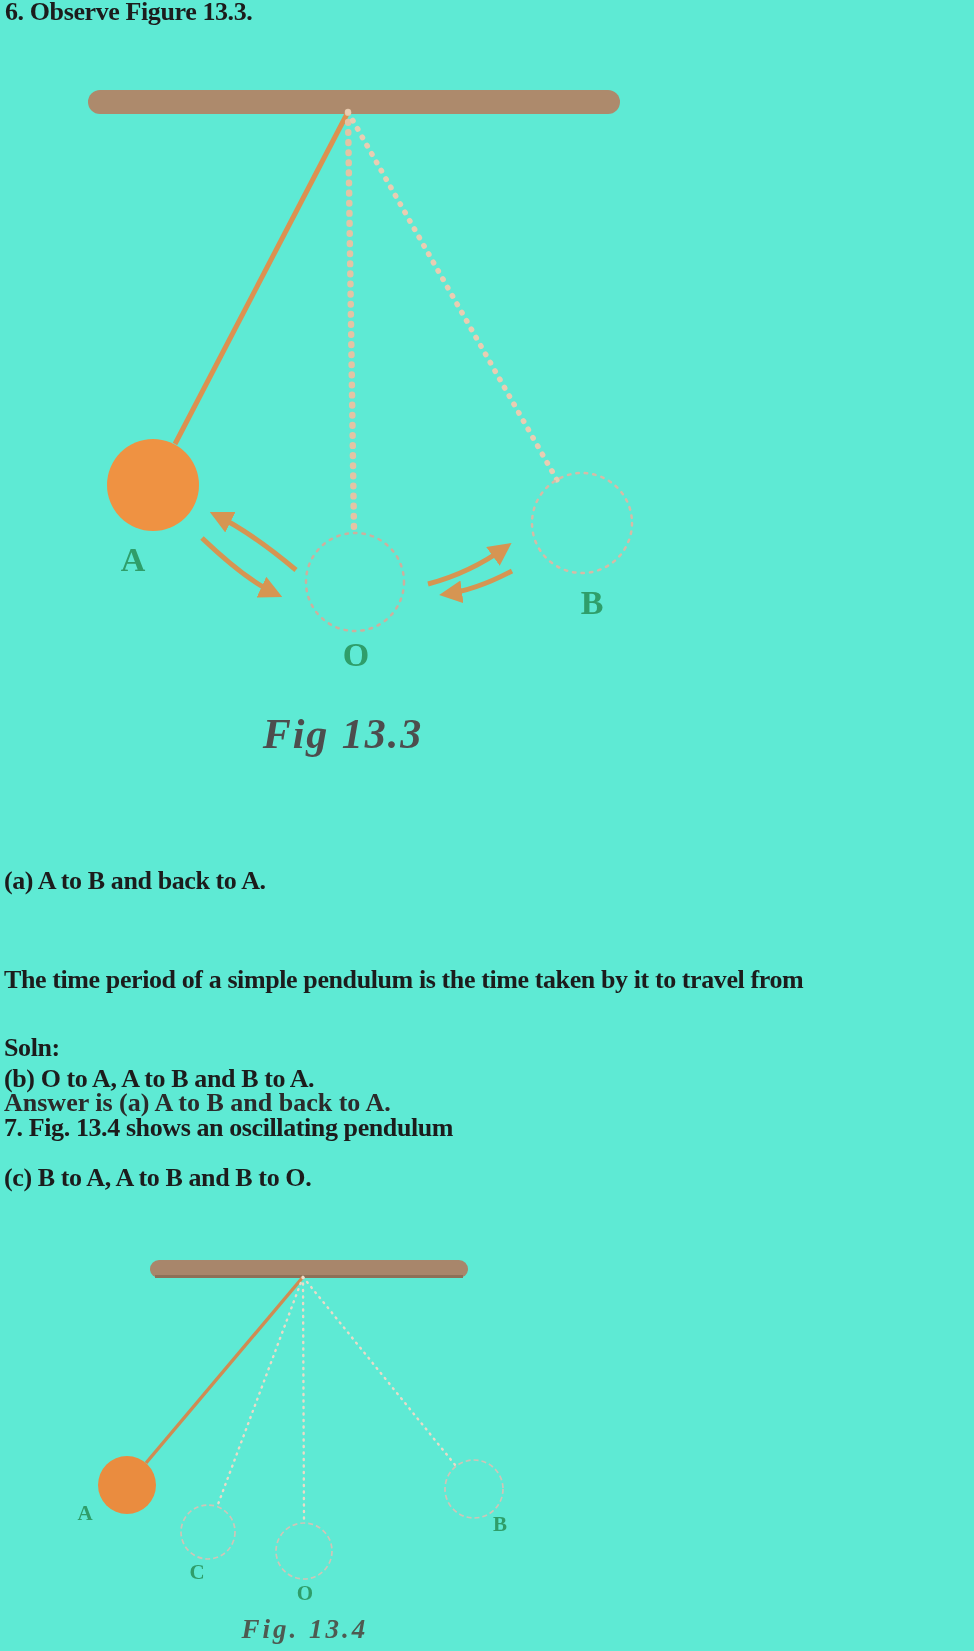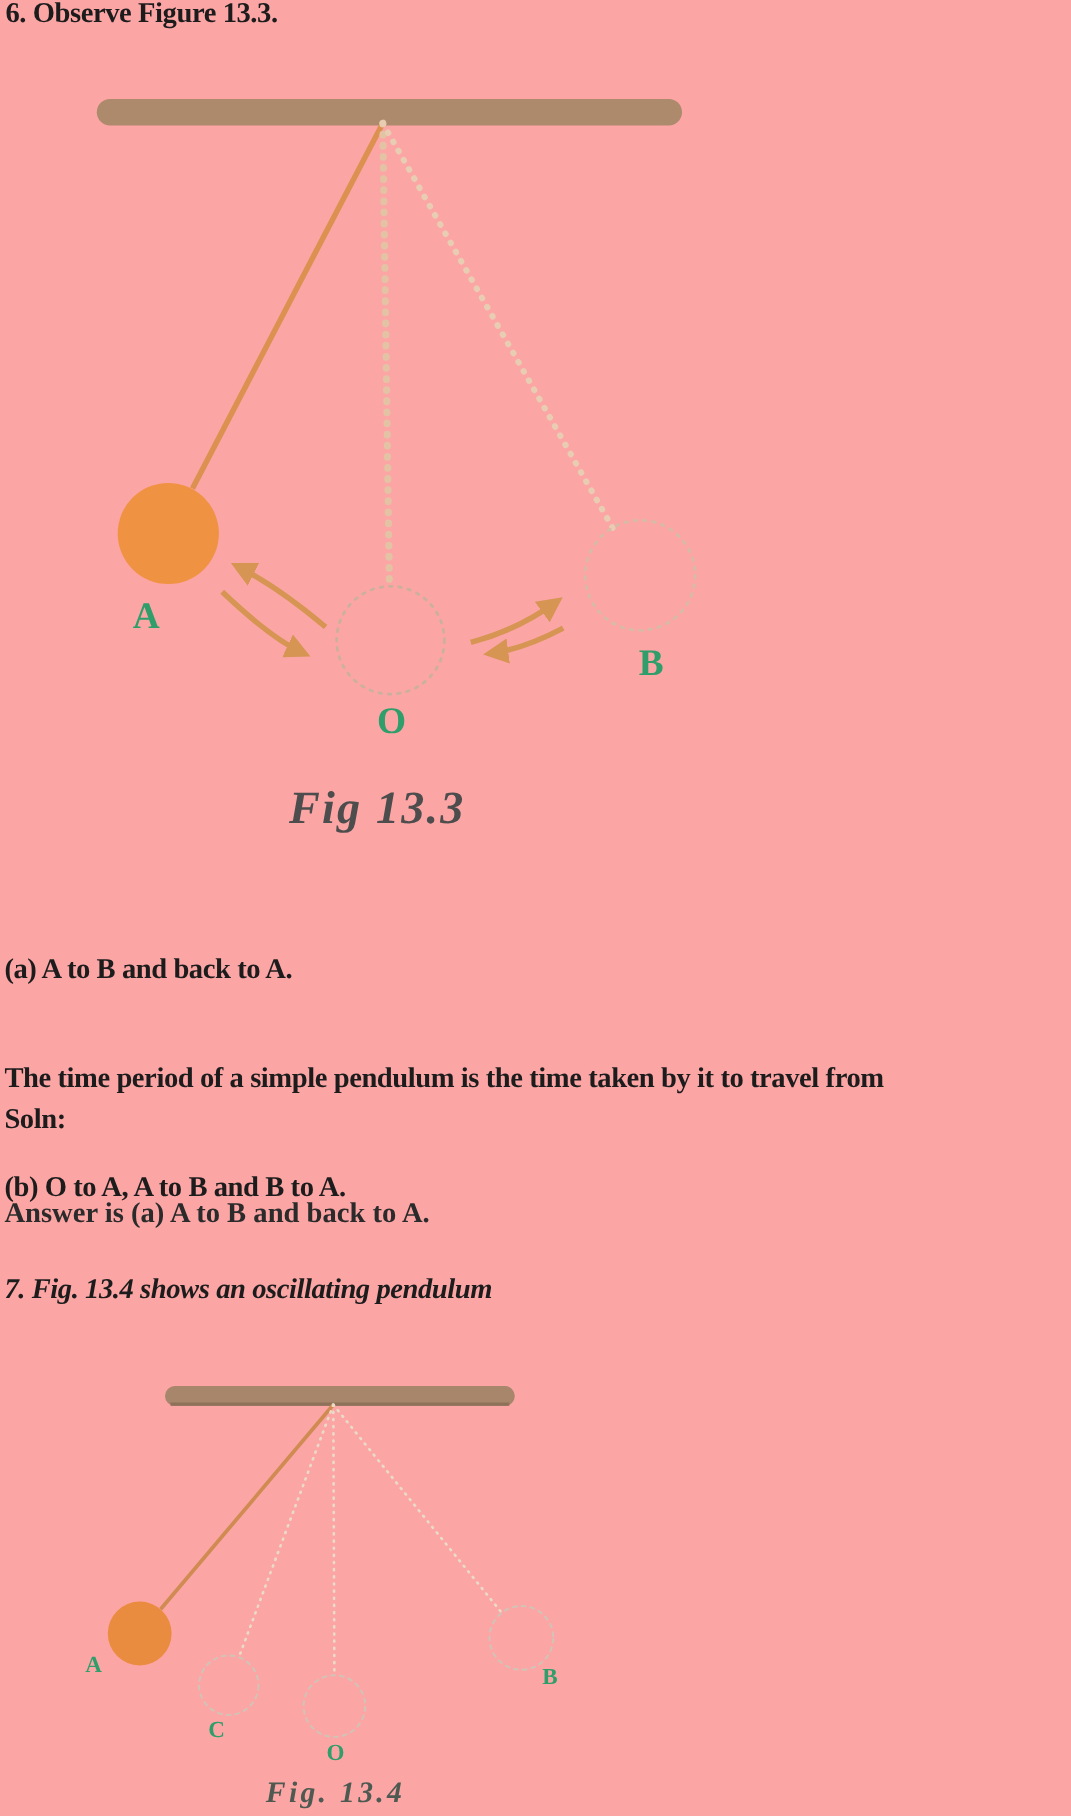--- a/index.html
+++ b/index.html
@@ -1,39 +1,39 @@
 <!DOCTYPE html>
 <html><head>
 <meta charset="utf-8">
 <style>
   html,body{margin:0;padding:0;}
   body{background:#ffffff;}
   .page{
     position:relative;
     width:974px;
     height:1651px;
-    background:#fca5a5;
+    background:#5eead4;
     overflow:hidden;
     font-family:"Liberation Serif","DejaVu Serif",serif;
   }
   .txt{
     position:absolute;
     left:4px;
     color:#1c1c1c;
     font-size:26px;
     line-height:33px;
     letter-spacing:-0.4px;
     white-space:pre;
   }
   .bold{font-weight:bold;}
   .q6-heading{top:-5px;left:5px;}
   .question-block{top:798px;width:968px;}
-  .soln-label{top:1000px;}
+  .soln-label{top:1031px;}
   .answer-line{top:1086px;font-weight:bold;color:#2b2b2b;letter-spacing:0;}
-  .q7-heading{top:1155px;font-style:italic;}
+  .q7-heading{top:1111px;}
   .figsvg{position:absolute;left:0;display:block;}
   .fig1{top:0;}
   .fig2{top:1190px;}
   text.glabel{
     font-family:"Liberation Serif","DejaVu Serif",serif;
     font-weight:bold;
     fill:#2f9e6a;
   }
   text.caption{
     font-family:"Liberation Serif","DejaVu Serif",serif;
@@ -78,20 +78,21 @@
     <text class="glabel" x="356" y="666" font-size="34" text-anchor="middle">O</text>
     <text class="glabel" x="592" y="614" font-size="34" text-anchor="middle">B</text>
 
     <text class="caption" x="343" y="748" font-size="42" fill="#4d4d4d" letter-spacing="2" text-anchor="middle">Fig 13.3</text>
   </svg>
 
   <div class="txt bold question-block">
     <div>(a) A to B and back to A.</div>
     <div>The time period of a simple pendulum is the time taken by it to travel from</div>
     <div>(b) O to A, A to B and B to A.</div>
+    <div>(c) B to A, A to B and B to O.</div>
   </div>
 
   <div class="txt bold soln-label">Soln:</div>
 
   <div class="txt answer-line">Answer is (a) A to B and back to A.</div>
 
   <div class="txt bold q7-heading">7. Fig. 13.4 shows an oscillating pendulum</div>
 
   <svg class="figsvg fig2" width="974" height="461" viewBox="0 0 974 461" xmlns="http://www.w3.org/2000/svg">
 

